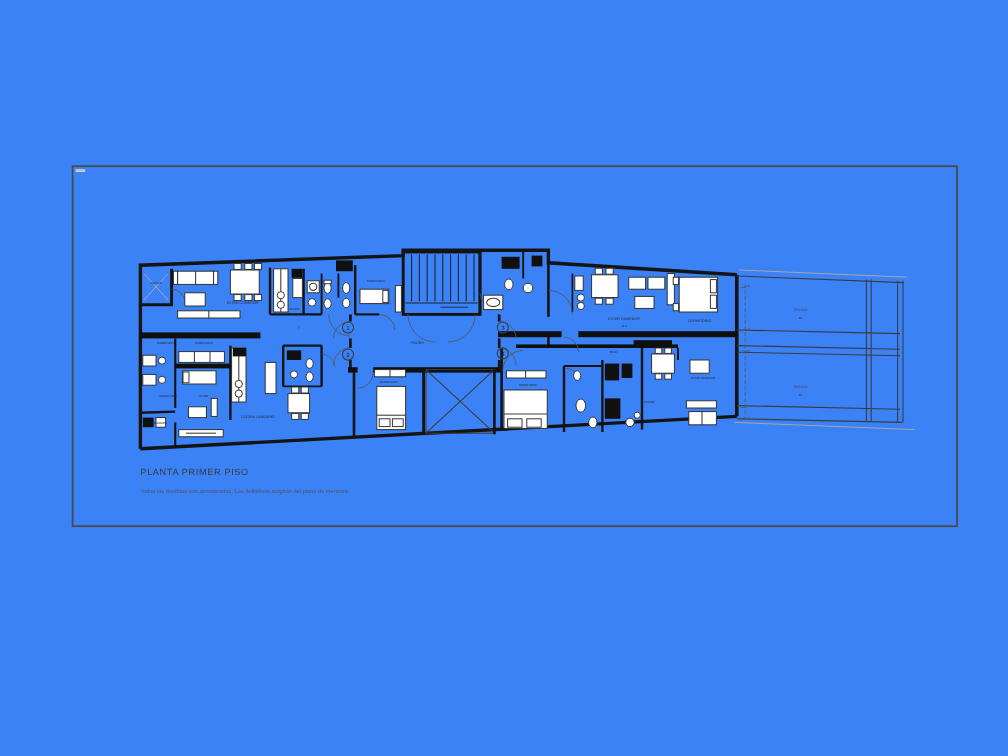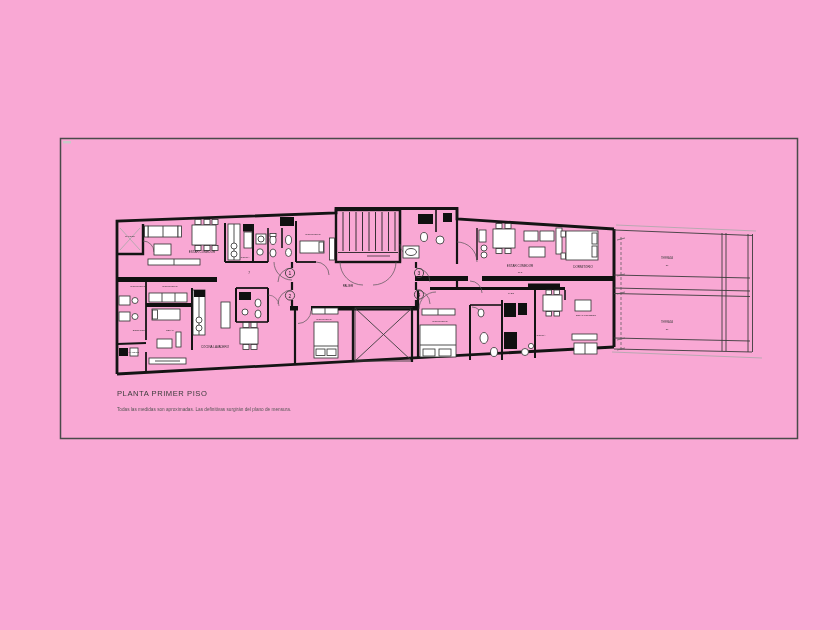--- a/index.html
+++ b/index.html
@@ -1,16 +1,16 @@
 <!DOCTYPE html>
 <html><head>
 <meta charset="utf-8">
 <style>
   html,body{margin:0;padding:0;background:#fff;}
-  #sheet{position:relative;width:840px;height:630px;background:#f9a8d4;overflow:hidden;
+  #sheet{position:relative;width:840px;height:630px;background:#3b82f6;overflow:hidden;
          font-family:"Liberation Sans",sans-serif;}
   svg{position:absolute;left:0;top:0;}
   text{fill:#2b2b2b;font-family:"Liberation Sans","DejaVu Sans",sans-serif;}
   .rl{font-size:3px;text-anchor:middle;}
   .rs{font-size:2.3px;text-anchor:middle;}
   .rn{font-size:2.6px;text-anchor:middle;fill:#444;}
   .badge{font-size:5px;text-anchor:middle;fill:#222;}
   .title-text{font-size:7.6px;letter-spacing:.55px;fill:#3a3a3a;}
   .note-text{font-size:4.7px;fill:#555;}
   .w{stroke:#141414;fill:none;}

